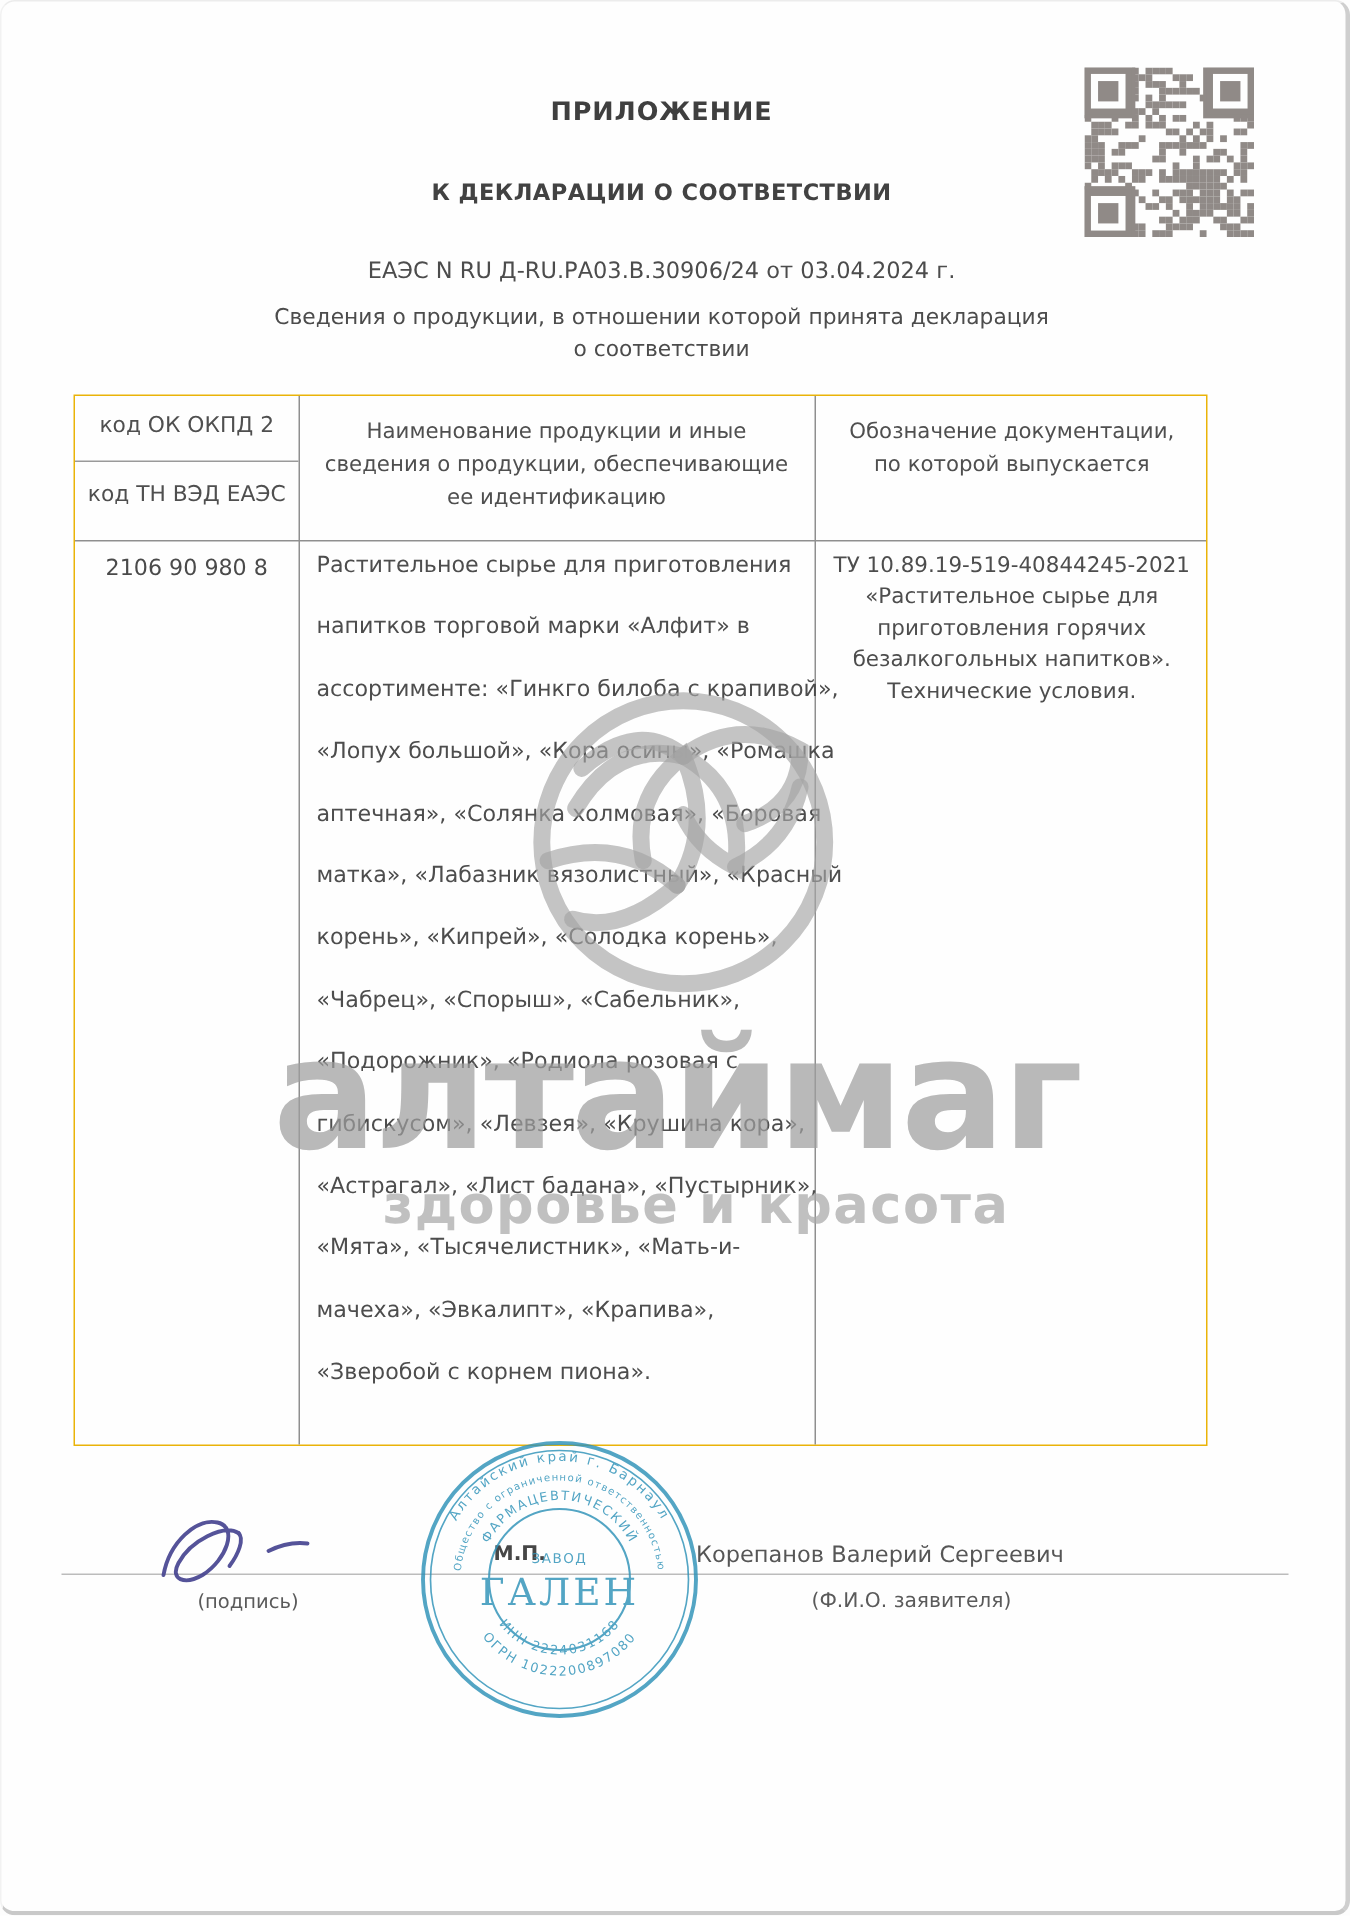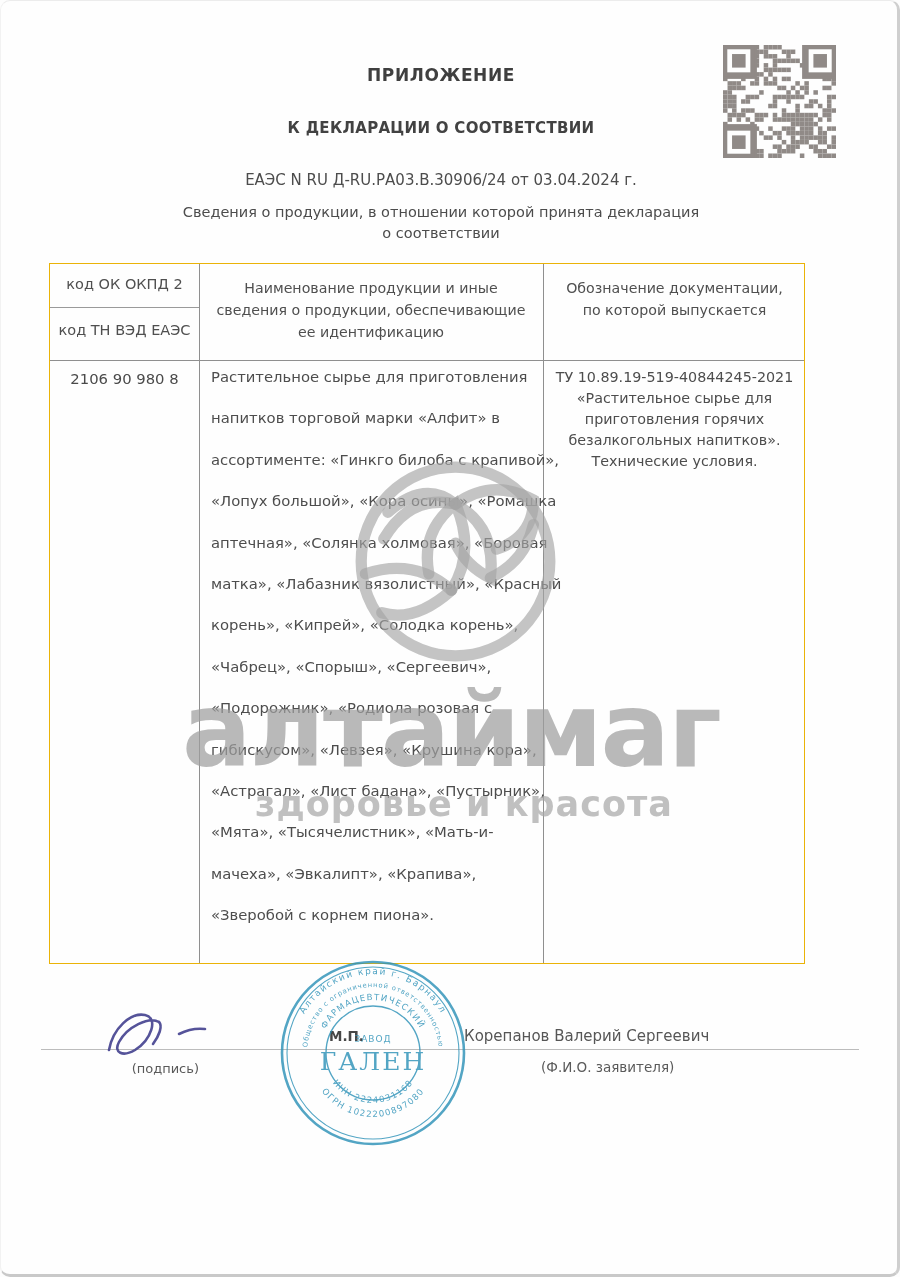--- a/index.html
+++ b/index.html
@@ -350,21 +350,21 @@
     <div class="cell code">2106 90 980 8</div>
 
     <div class="cell prod">
       <div>Растительное сырье для приготовления</div>
       <div>напитков торговой марки «Алфит» в</div>
       <div>ассортименте: «Гинкго билоба с крапивой»,</div>
       <div>«Лопух большой», «Кора осины», «Ромашка</div>
       <div>аптечная», «Солянка холмовая», «Боровая</div>
       <div>матка», «Лабазник вязолистный», «Красный</div>
       <div>корень», «Кипрей», «Солодка корень»,</div>
-      <div>«Чабрец», «Спорыш», «Сергеевич»,</div>
+      <div>«Чабрец», «Спорыш», «Сабельник»,</div>
       <div>«Подорожник», «Родиола розовая с</div>
       <div>гибискусом», «Левзея», «Крушина кора»,</div>
       <div>«Астрагал», «Лист бадана», «Пустырник»,</div>
       <div>«Мята», «Тысячелистник», «Мать-и-</div>
       <div>мачеха», «Эвкалипт», «Крапива»,</div>
       <div>«Зверобой с корнем пиона».</div>
     </div>
 
     <div class="cell docs">
       <div>ТУ 10.89.19-519-40844245-2021</div>

